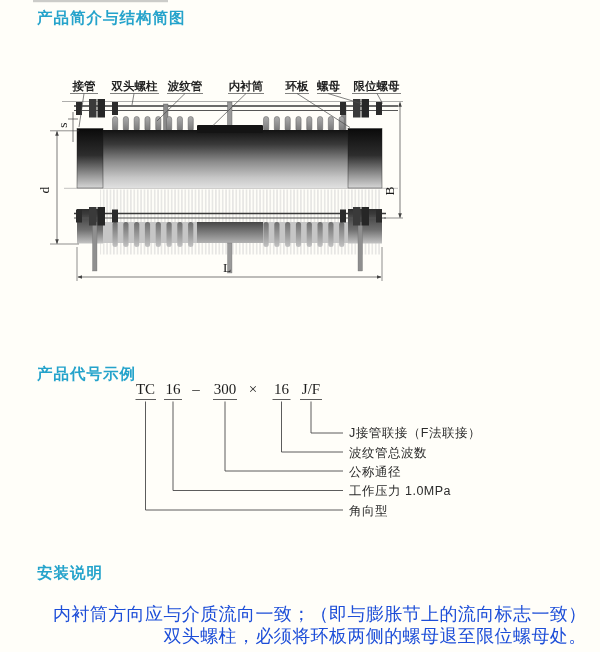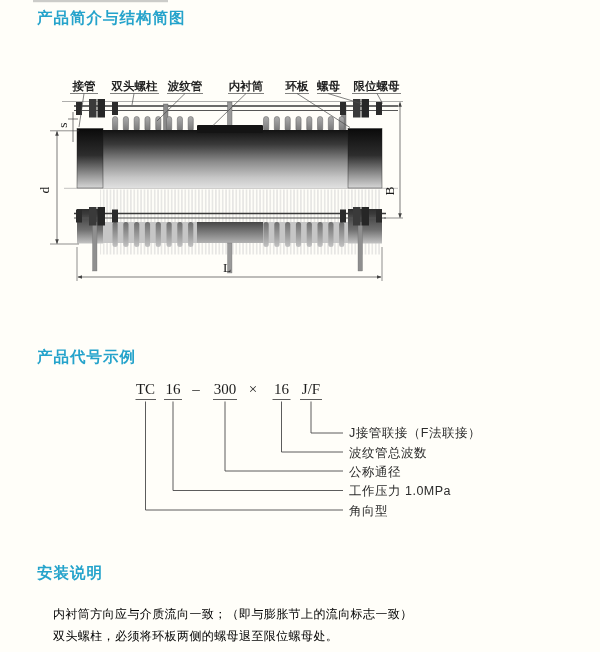--- a/index.html
+++ b/index.html
@@ -8,26 +8,26 @@
     position:relative;width:600px;height:652px;margin:0 auto;
     background:#fffef9;overflow:hidden;
   }
   .page svg{position:absolute;left:0;top:0;}
   .sec-title{
     position:absolute;left:37px;
     font-size:15.5px;font-weight:bold;letter-spacing:1px;
     color:#25a3cb;white-space:nowrap;
   }
   #title-intro{top:8px;}
-  #title-code{top:347px;}
+  #title-code{top:364px;}
   #title-install{top:563px;}
   .install-text{
     position:absolute;left:53px;top:603px;
-    font-size:12px;line-height:22px;color:#000000;
-    letter-spacing:0.4px;white-space:nowrap;
+    font-size:18px;line-height:22px;color:#1d4ed8;
+    letter-spacing:0.4px;white-space:nowrap;text-align:right;
   }
   .svg-label{font-family:"Liberation Sans",sans-serif;font-size:11.5px;font-weight:bold;fill:#222;}
   .svg-dim{font-family:"Liberation Serif",serif;font-size:13.5px;fill:#1a1a1a;}
   .svg-token{font-family:"Liberation Serif",serif;font-size:15px;fill:#1c1c1c;}
   .svg-callout{font-family:"Liberation Sans",sans-serif;font-size:12.5px;fill:#2b2b2b;letter-spacing:0.5px;}
 </style>
 </head>
 <body>
 
 <div class="page">

